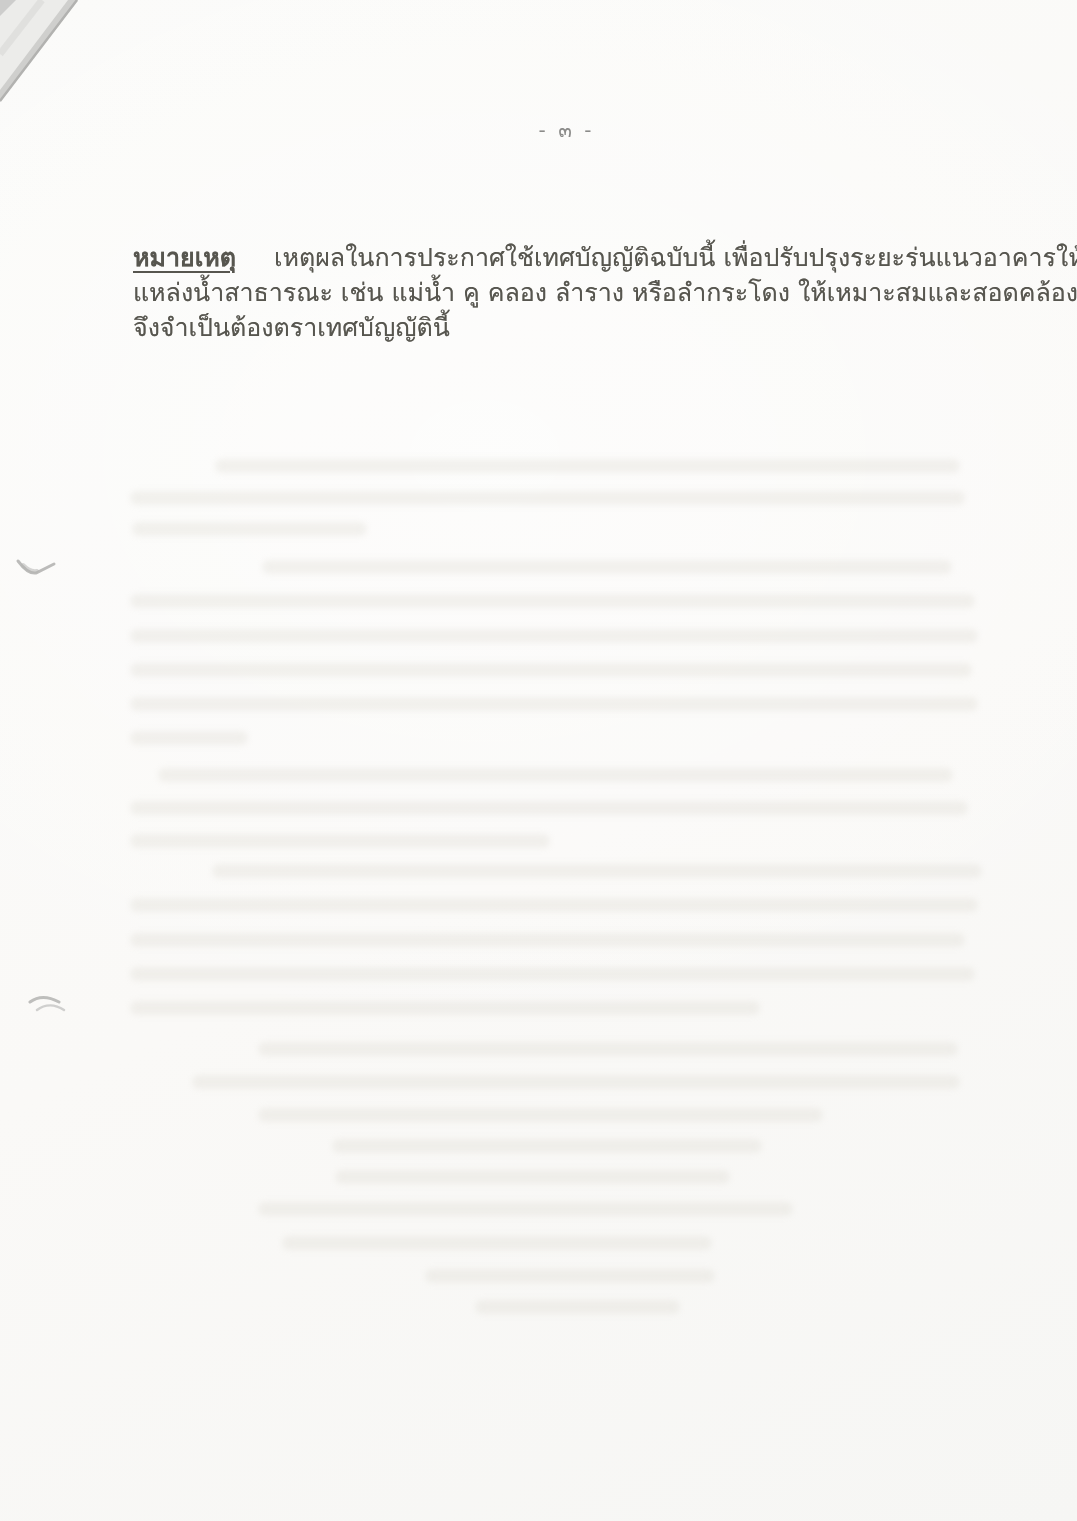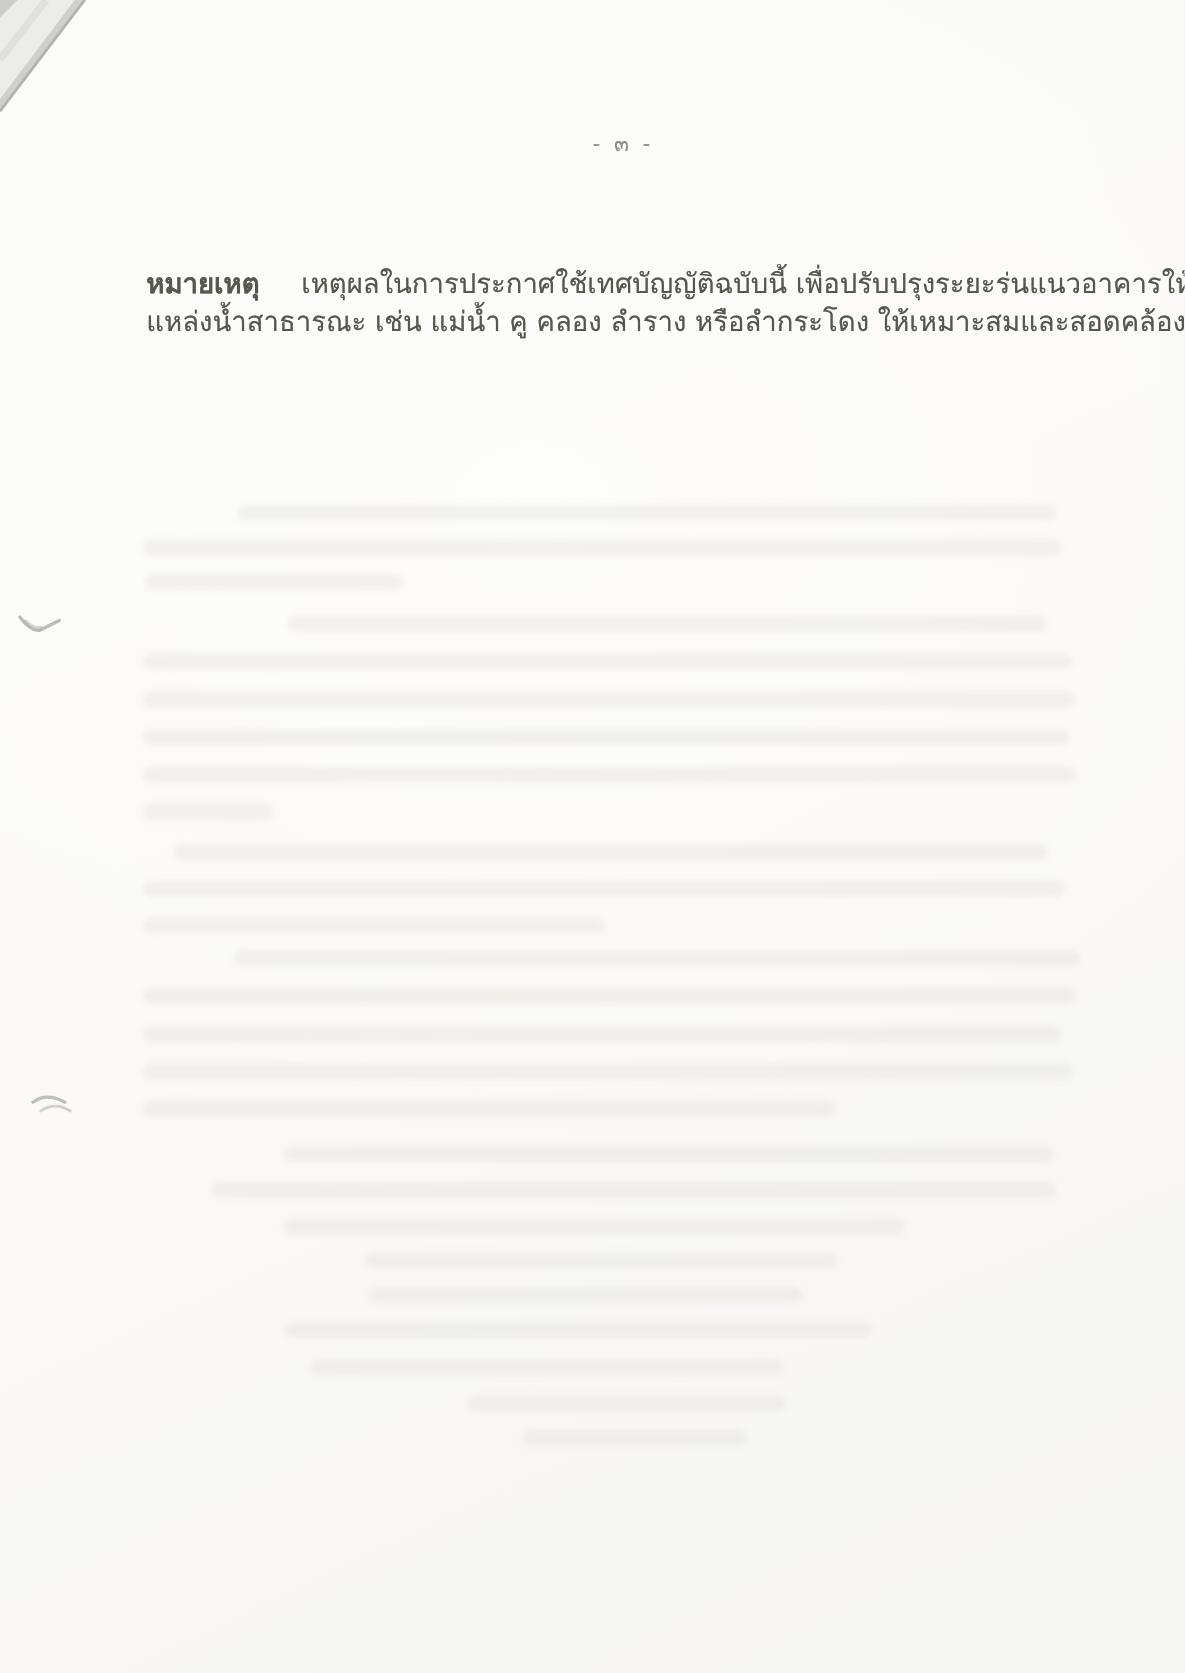--- a/index.html
+++ b/index.html
@@ -54,20 +54,21 @@
     font-size: 25px;
     line-height: 35px;
     color: var(--body-text);
     text-shadow: 0 0 0.6px rgba(87,86,79,0.55);
   }
   .note .line {
     white-space: nowrap;
   }
   .note-label {
     font-weight: bold;
+    text-decoration: underline;
     text-underline-offset: 5px;
     text-decoration-thickness: 2px;
     margin-right: 38px;
     text-align: center;
   }
 
   
   .ghost-line {
     position: absolute;
     height: 14px;
@@ -97,20 +98,21 @@
     <polygon points="0,0 16,0 0,16" fill="#c6c6c4" opacity="0.8"></polygon>
   </svg>
 
   <div class="page-number">- ๓ -</div>
 
   <div class="note">
     <div class="line">
       <span class="note-label">หมายเหตุ</span><span>เหตุผลในการประกาศใช้เทศบัญญัติฉบับนี้ เพื่อปรับปรุงระยะร่นแนวอาคารให้ห่างจากเขต</span>
     </div>
     <div class="line">แหล่งน้ำสาธารณะ เช่น แม่น้ำ คู คลอง ลำราง หรือลำกระโดง ให้เหมาะสมและสอดคล้องกับสภาวการณ์ในปัจจุบัน</div>
+    <div class="line">จึงจำเป็นต้องตราเทศบัญญัตินี้</div>
   </div>
 
   <svg class="pen-mark" style="left:14px; top:556px;" width="44" height="28" viewBox="0 0 44 28" aria-hidden="true">
     <path d="M4 5 C10 13, 16 18, 22 17 L40 8" stroke="#b1b1af" stroke-width="3" fill="none" stroke-linecap="round"></path>
     <path d="M9 9 C14 14, 18 16, 23 15" stroke="#a8a8a6" stroke-width="4" fill="none" opacity="0.55" stroke-linecap="round"></path>
   </svg>
 
   <svg class="pen-mark" style="left:26px; top:993px;" width="46" height="26" viewBox="0 0 46 26" aria-hidden="true">
     <path d="M4 9 C12 3, 22 3, 33 9" stroke="#b4b4b2" stroke-width="3" fill="none" stroke-linecap="round"></path>
     <path d="M11 17 C19 11, 29 11, 38 17" stroke="#bcbcba" stroke-width="2.5" fill="none" opacity="0.8" stroke-linecap="round"></path>

